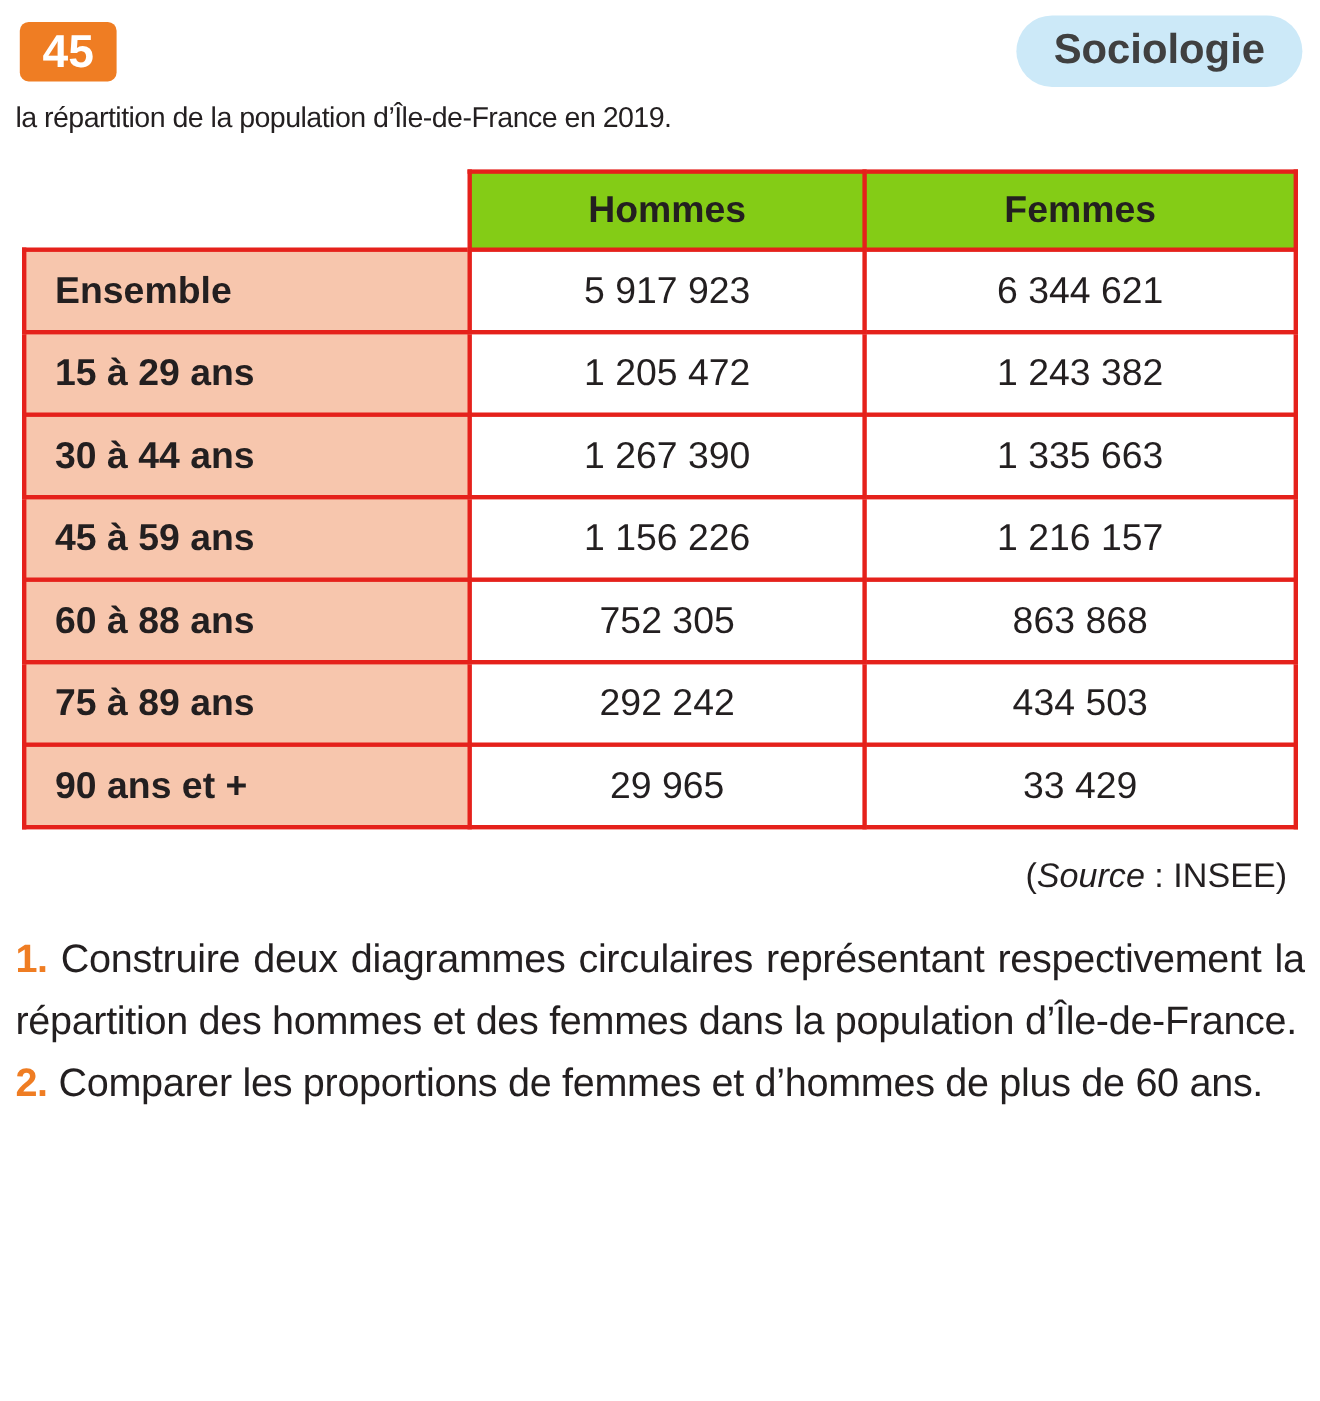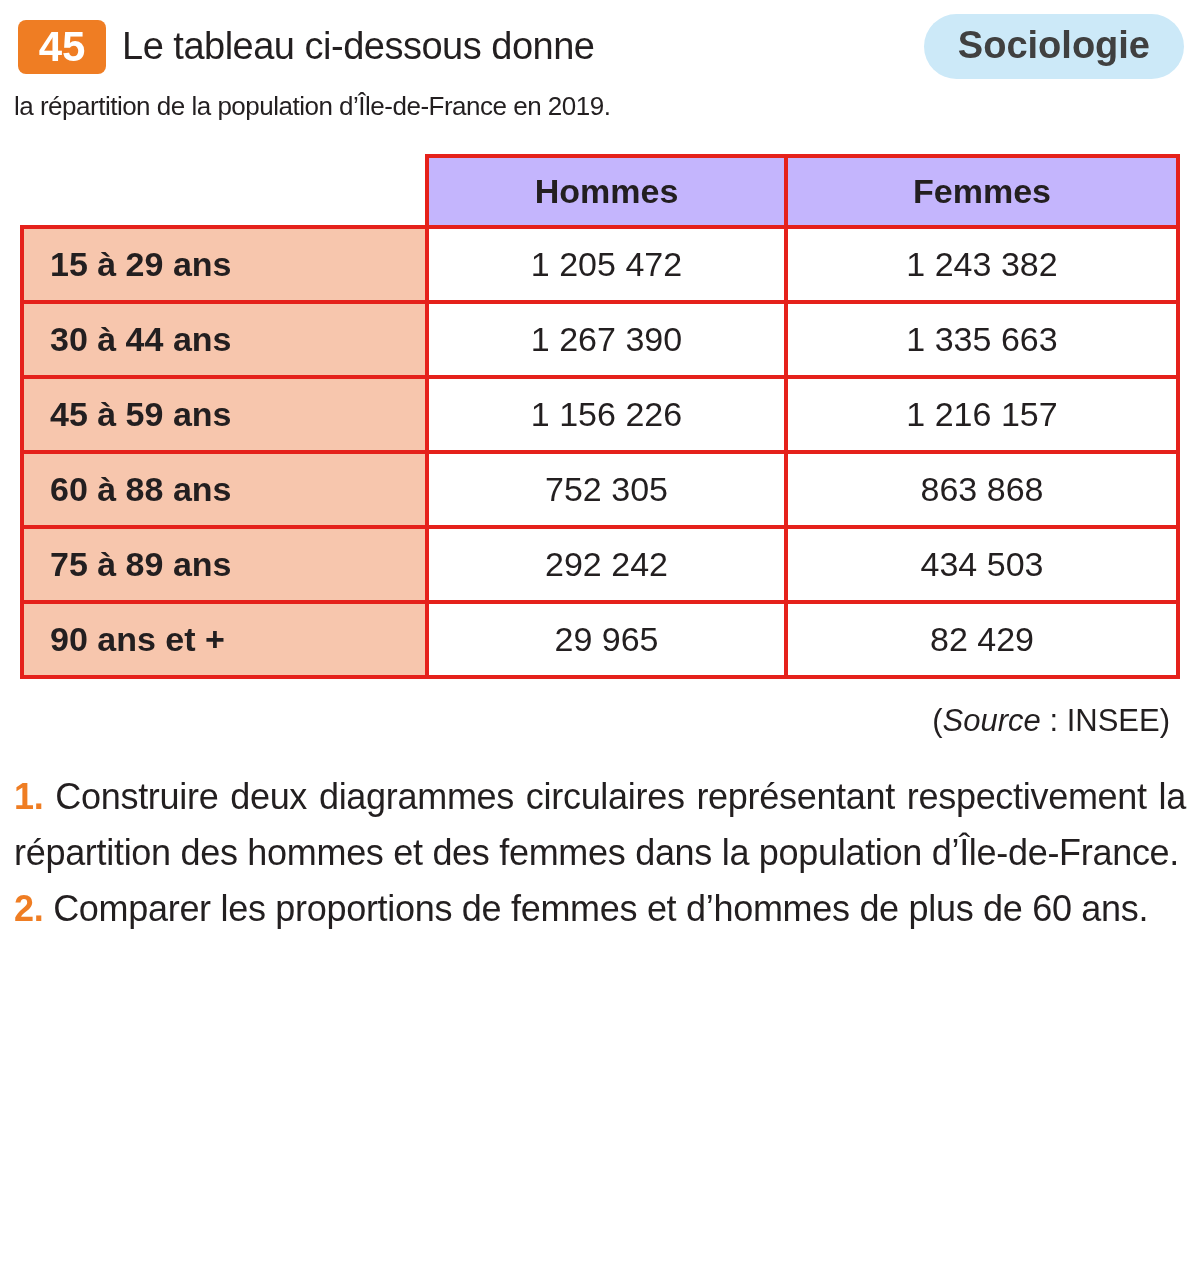--- a/index.html
+++ b/index.html
@@ -69,21 +69,21 @@
   .pop-table .corner-cell {
     border: none;
     background: #ffffff;
   }
   .pop-table col.c1 { width: 405px; }
   .pop-table col.c2 { width: 359px; }
   .pop-table col.c3 { width: 392px; }
   .pop-table tr.header-row { height: 71px; }
   .pop-table tr.body-row { height: 75px; }
   .pop-table th.col-header {
-    background: #c4b5fd;
+    background: #84cc16;
     font-weight: bold;
     text-align: center;
   }
   .pop-table th.row-label {
     background: #f7c6ad;
     font-weight: bold;
     text-align: left;
     padding-left: 26px;
   }
   .pop-table td.num-cell {
@@ -112,36 +112,40 @@
     font-weight: bold;
   }
 </style>
 </head>
 <body>
 
 <div class="page">
 
   <div class="title-row">
     <span class="badge-num">45</span>
-    <span class="title-text">Le tableau ci-dessous donne</span>
     <span class="cat-pill">Sociologie</span>
   </div>
   <div class="title-line2">la répartition de la population d’Île-de-France en 2019.</div>
 
   <table class="pop-table">
     <colgroup>
         <col class="c1">
         <col class="c2">
         <col class="c3">
       </colgroup>
     <tbody>
         <tr class="header-row">
       <td class="corner-cell"></td>
       <th class="col-header">Hommes</th>
       <th class="col-header">Femmes</th>
+    </tr>
+    <tr class="body-row">
+      <th class="row-label">Ensemble</th>
+      <td class="num-cell">5 917 923</td>
+      <td class="num-cell">6 344 621</td>
     </tr>
     <tr class="body-row">
       <th class="row-label">15 à 29 ans</th>
       <td class="num-cell">1 205 472</td>
       <td class="num-cell">1 243 382</td>
     </tr>
     <tr class="body-row">
       <th class="row-label">30 à 44 ans</th>
       <td class="num-cell">1 267 390</td>
       <td class="num-cell">1 335 663</td>
@@ -157,21 +161,21 @@
       <td class="num-cell">863 868</td>
     </tr>
     <tr class="body-row">
       <th class="row-label">75 à 89 ans</th>
       <td class="num-cell">292 242</td>
       <td class="num-cell">434 503</td>
     </tr>
     <tr class="body-row">
       <th class="row-label">90 ans et +</th>
       <td class="num-cell">29 965</td>
-      <td class="num-cell">82 429</td>
+      <td class="num-cell">33 429</td>
     </tr>
   </tbody>
     </table>
 
   <div class="source-line"><span>(</span><span class="it">Source</span><span> : INSEE)</span></div>
 
   <div class="questions">
     <p class="question"><span class="q-num">1.</span> <span>Construire deux diagrammes circulaires représentant respectivement la répartition des hommes et des femmes dans la population d’Île-de-France.</span></p>
     <p class="question"><span class="q-num">2.</span> <span>Comparer les proportions de femmes et d’hommes de plus de 60 ans.</span></p>
   </div>

